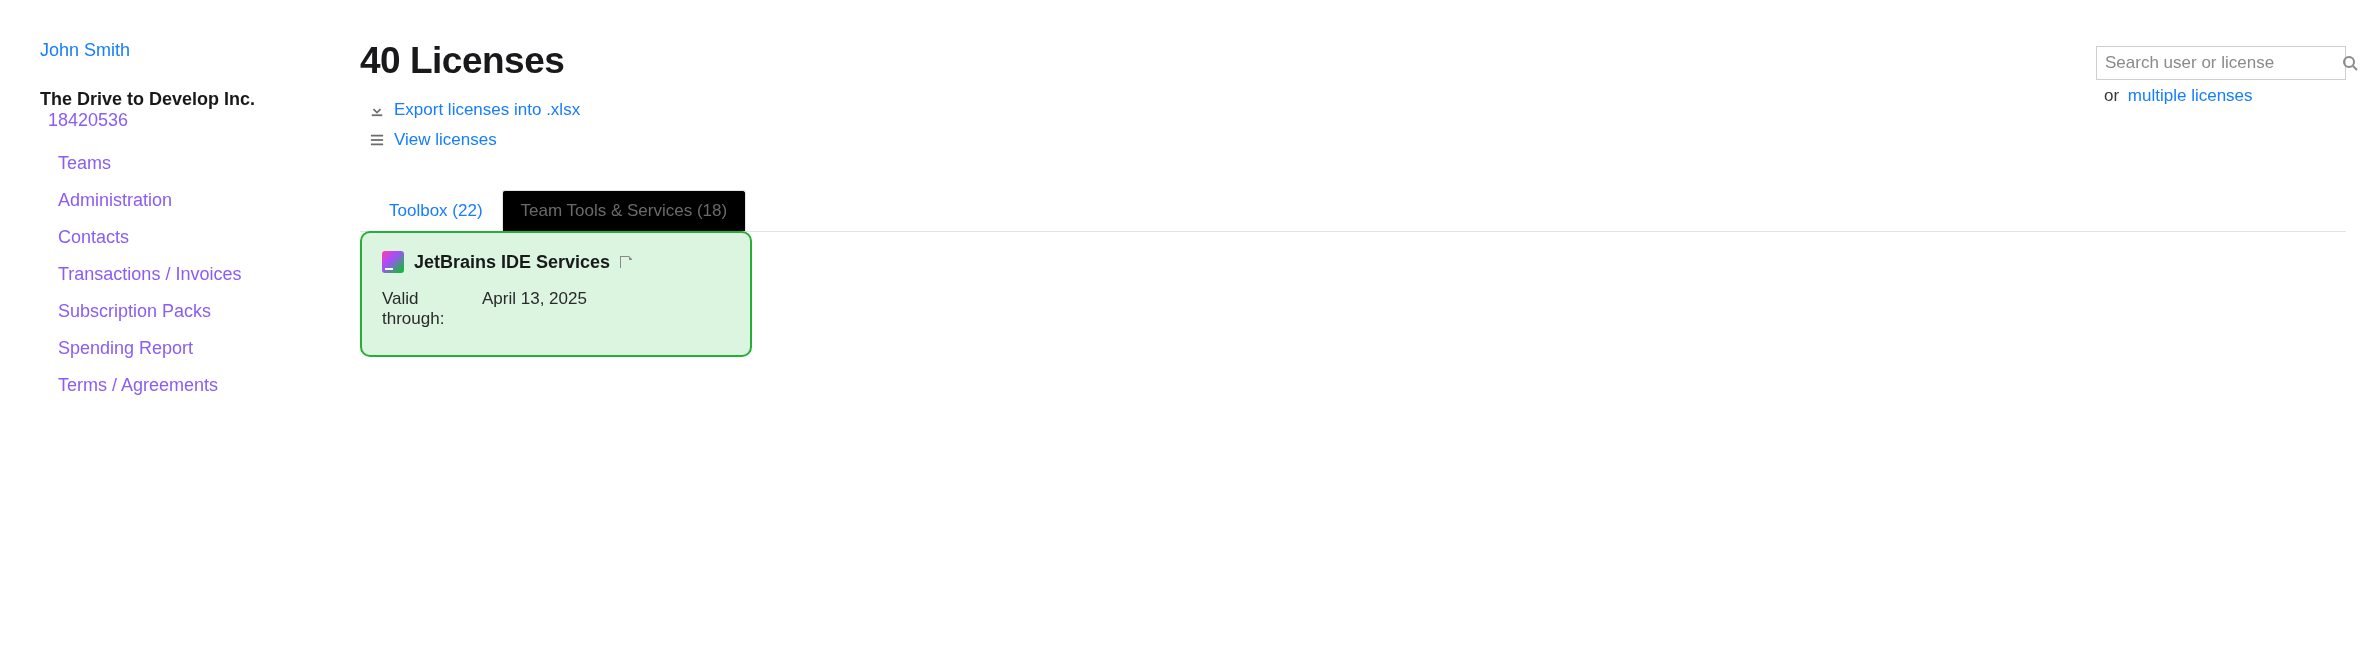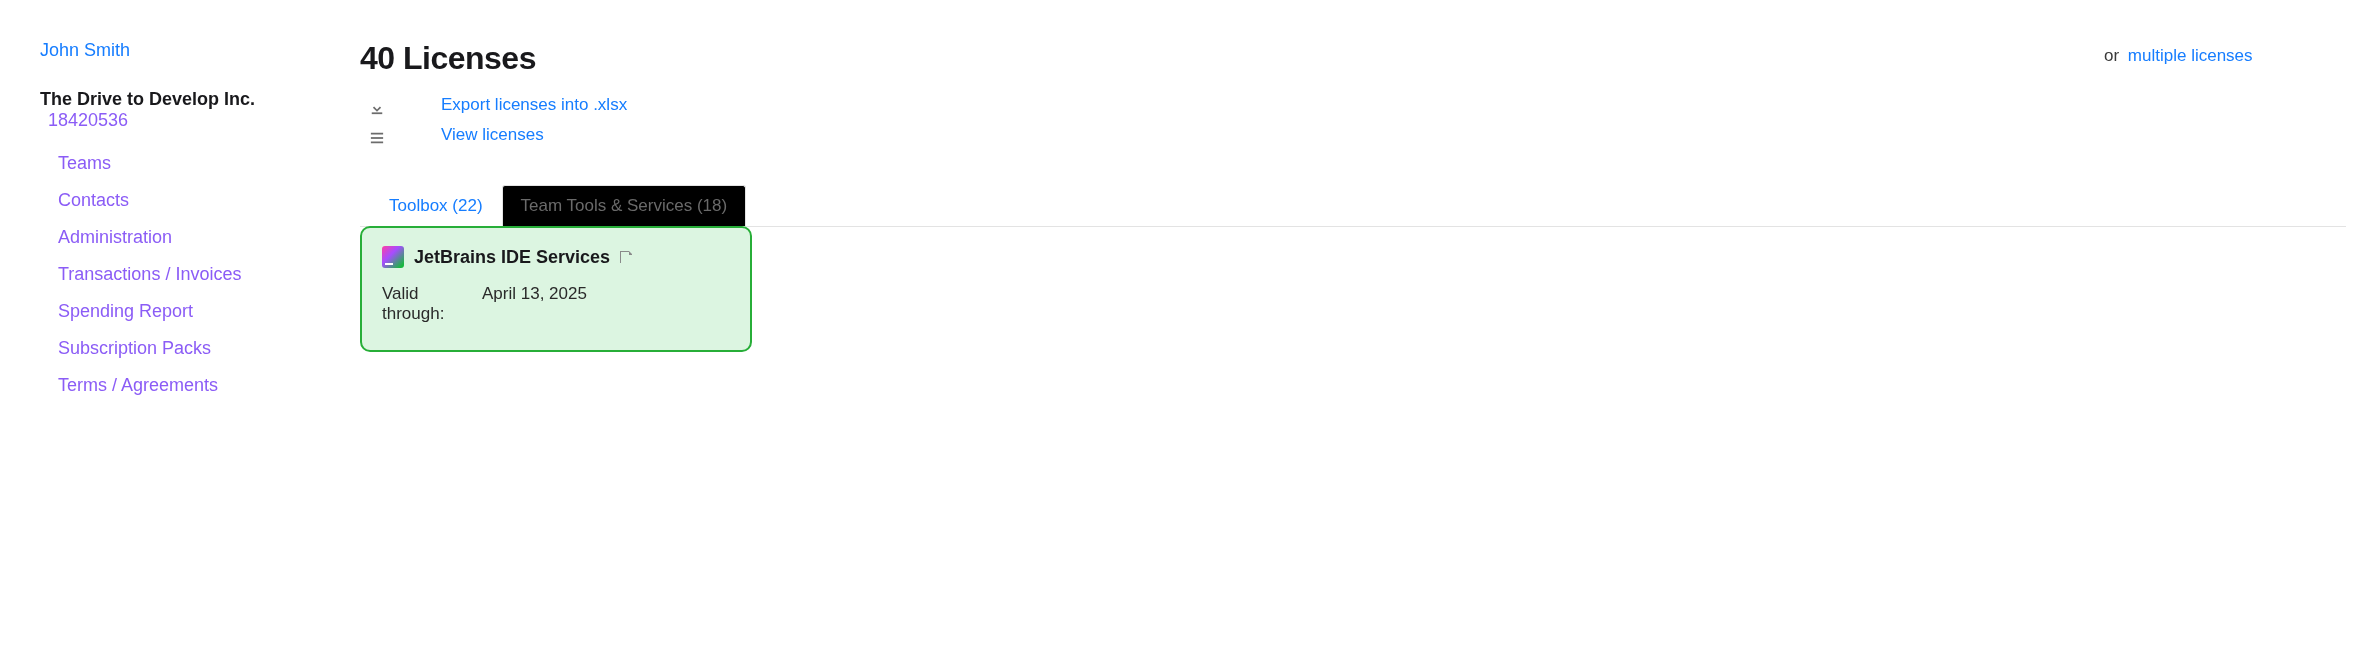--- a/index.html
+++ b/index.html
@@ -56,31 +56,30 @@
       min-width: 0;
     }
     .header-row {
       display: flex;
       align-items: flex-start;
     }
     .header-left {
       flex: 1;
     }
     .page-title {
-      font-size: 32px;
+      font-size: 37px;
       font-weight: 700;
       margin-bottom: 18px;
       letter-spacing: -0.5px;
     }
     .action-link-row {
       display: flex;
-      align-items: flex-end;
+      align-items: center;
       margin-bottom: 10px;
       padding-left: 8px;
-      gap: 47px;
     }
     .action-icon {
       color: #6c6c6c;
       width: 18px;
       display: inline-flex;
       justify-content: center;
       margin-right: 8px;
     }
     .action-link {
       color: #167dff;
@@ -205,25 +204,25 @@
 
 <div class="page">
   <aside class="sidebar">
     <a class="user-link">John Smith</a>
     <div class="org-row">
       <span class="org-name">The Drive to Develop Inc.</span>
       <span class="org-id">18420536</span>
     </div>
     <ul class="nav-list">
       <li class="nav-item">Teams</li>
+      <li class="nav-item">Administration</li>
       <li class="nav-item">Contacts</li>
-      <li class="nav-item">Administration</li>
       <li class="nav-item">Transactions / Invoices</li>
+      <li class="nav-item">Subscription Packs</li>
       <li class="nav-item">Spending Report</li>
-      <li class="nav-item">Subscription Packs</li>
       <li class="nav-item">Terms / Agreements</li>
     </ul>
   </aside>
 
   <main class="main">
     <div class="header-row">
       <div class="header-left">
         <h1 class="page-title">40 Licenses</h1>
         <div class="action-link-row">
           <span class="action-icon">
@@ -239,20 +238,29 @@
             <svg width="14" height="14" viewBox="0 0 16 16" fill="currentColor">
                 <rect x="1" y="2" width="14" height="2"></rect>
                 <rect x="1" y="7" width="14" height="2"></rect>
                 <rect x="1" y="12" width="14" height="2"></rect>
               </svg>
           </span>
           <span class="action-link">View licenses</span>
         </div>
       </div>
       <div class="header-right">
+        <div class="search-wrap">
+          <input class="search-input" type="text" placeholder="Search user or license" style="">
+          <span class="search-icon">
+            <svg width="16" height="16" viewBox="0 0 16 16" stroke="currentColor" fill="none" stroke-width="2">
+                <circle cx="7" cy="7" r="5"></circle>
+                <line x1="11" y1="11" x2="15" y2="15"></line>
+              </svg>
+          </span>
+        </div>
         <div class="search-or">
           <span class="or-word">or</span>
           <span class="multi-link">multiple licenses</span>
         </div>
       </div>
     </div>
 
     <div class="tabs-bar">
       <span class="tabs-lead"></span>
       <div class="tab link">Toolbox (22)</div>

